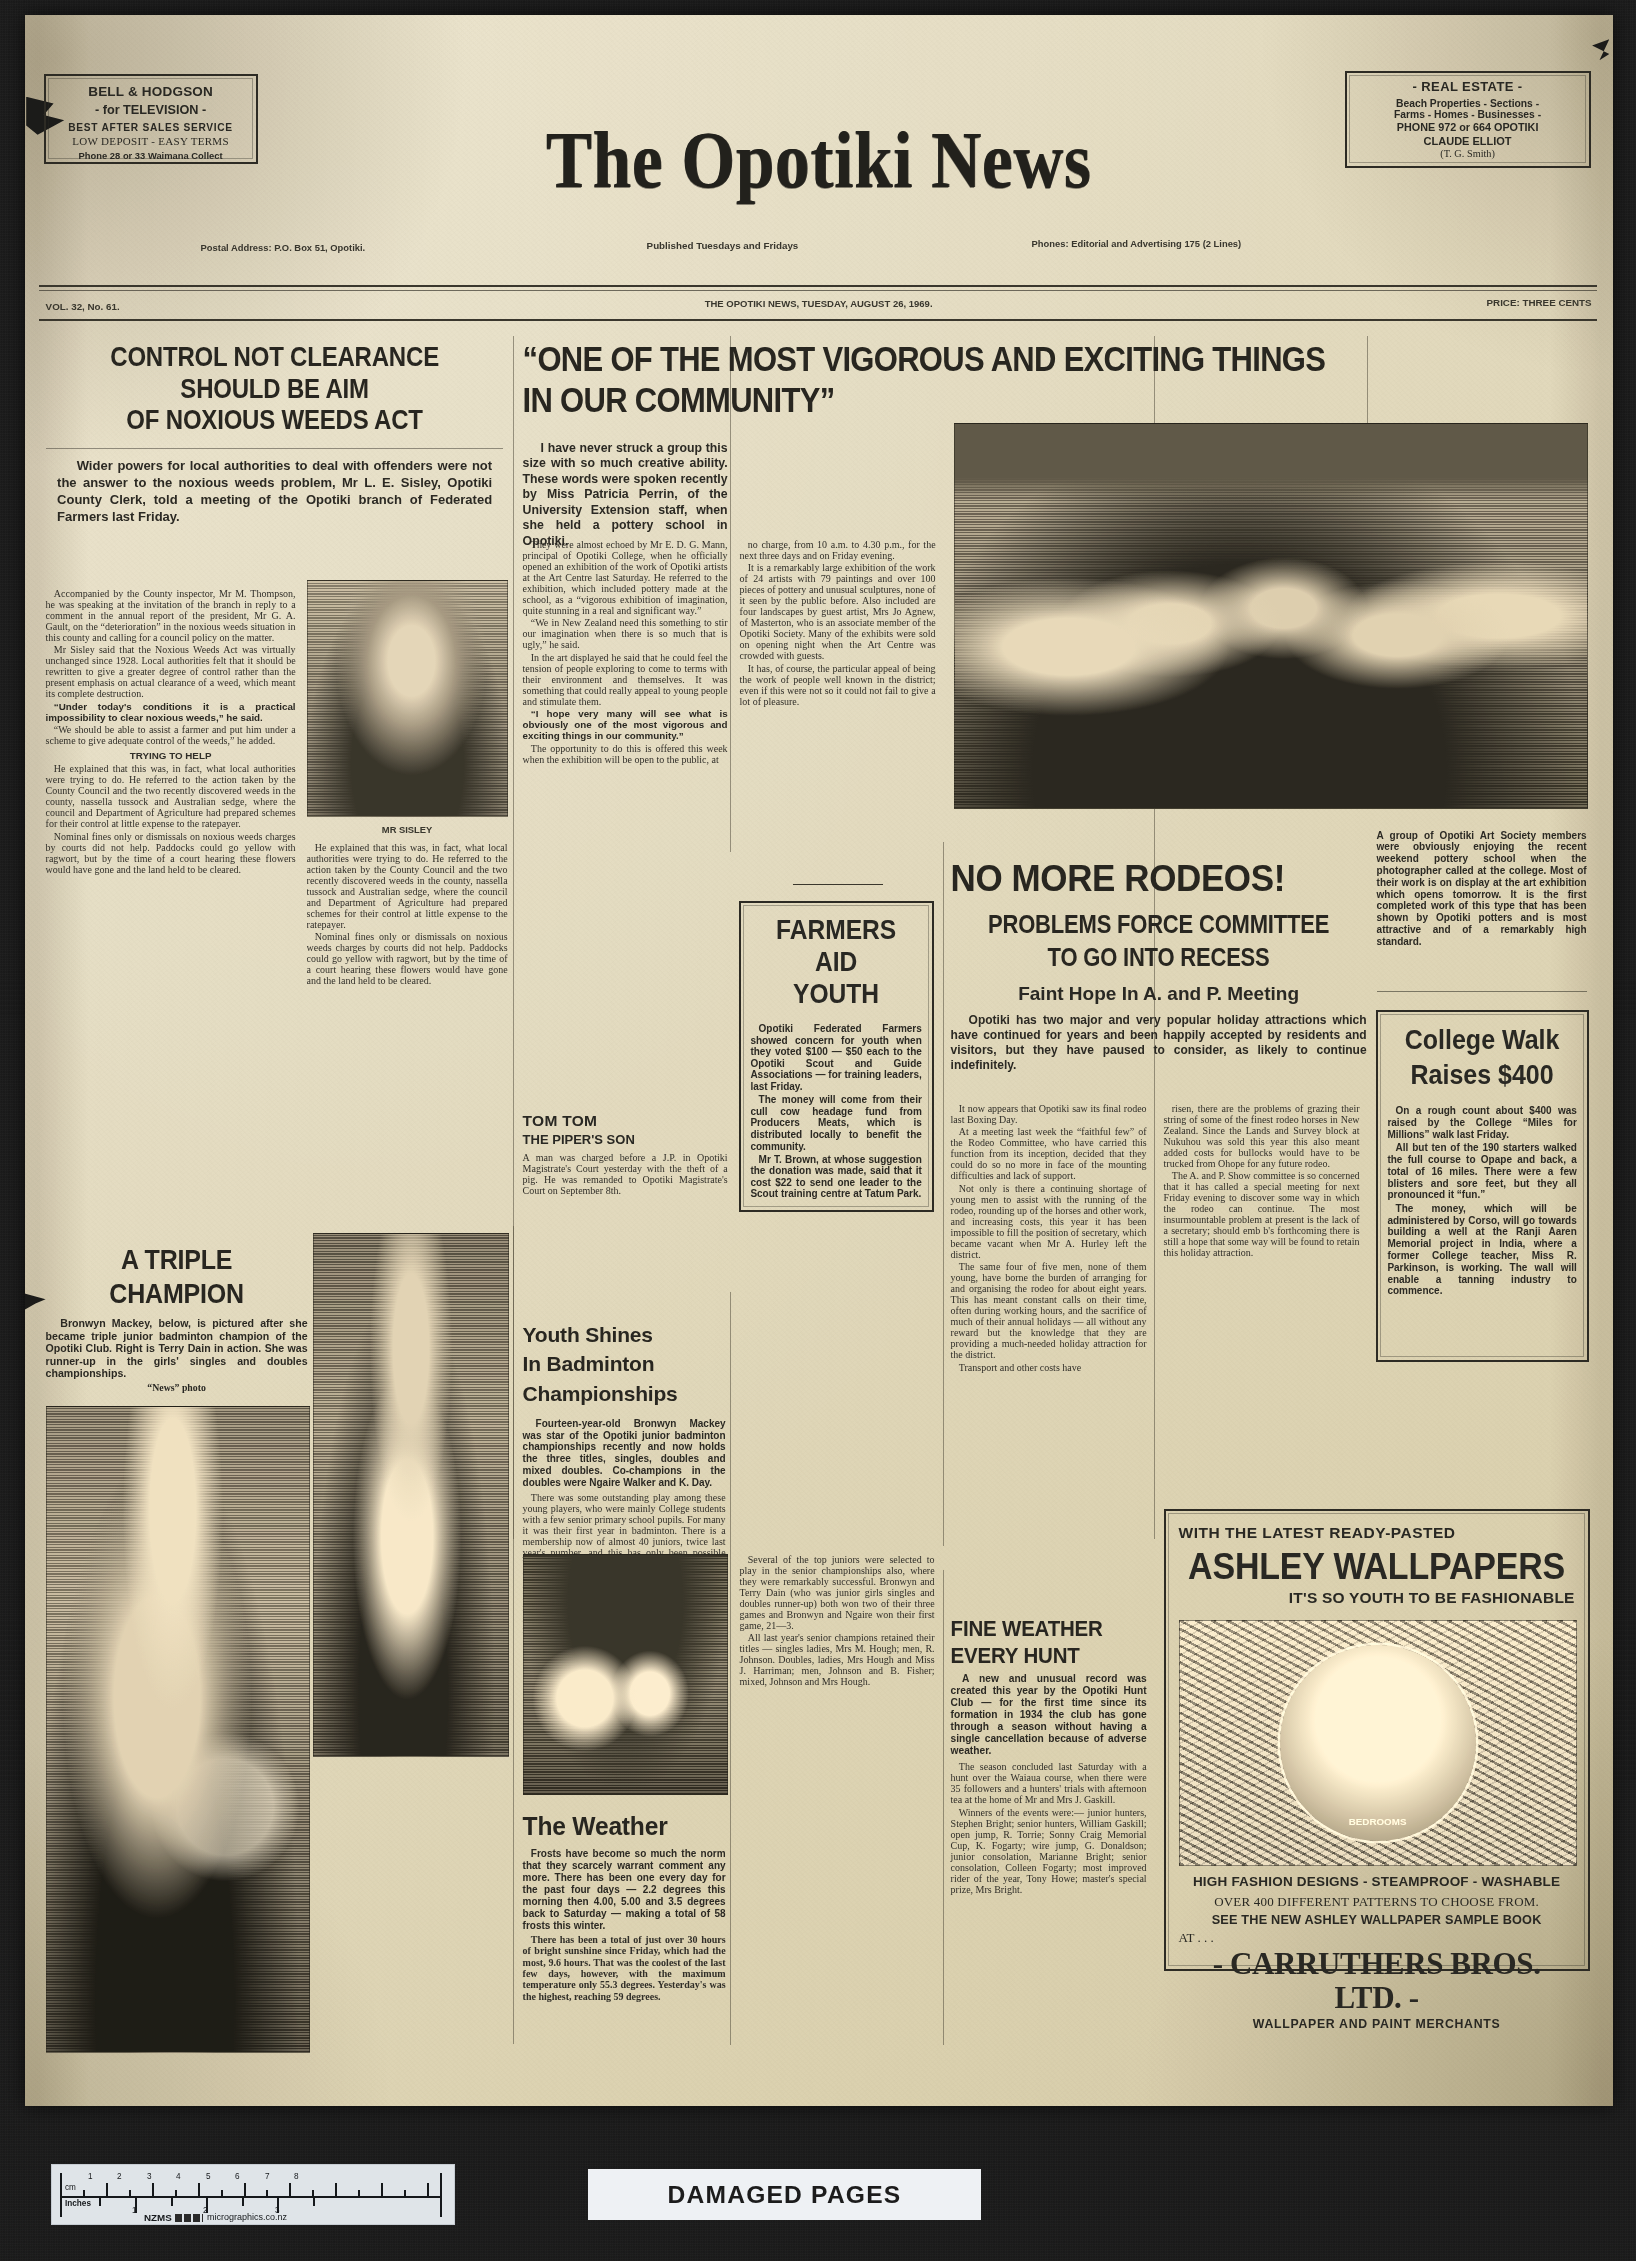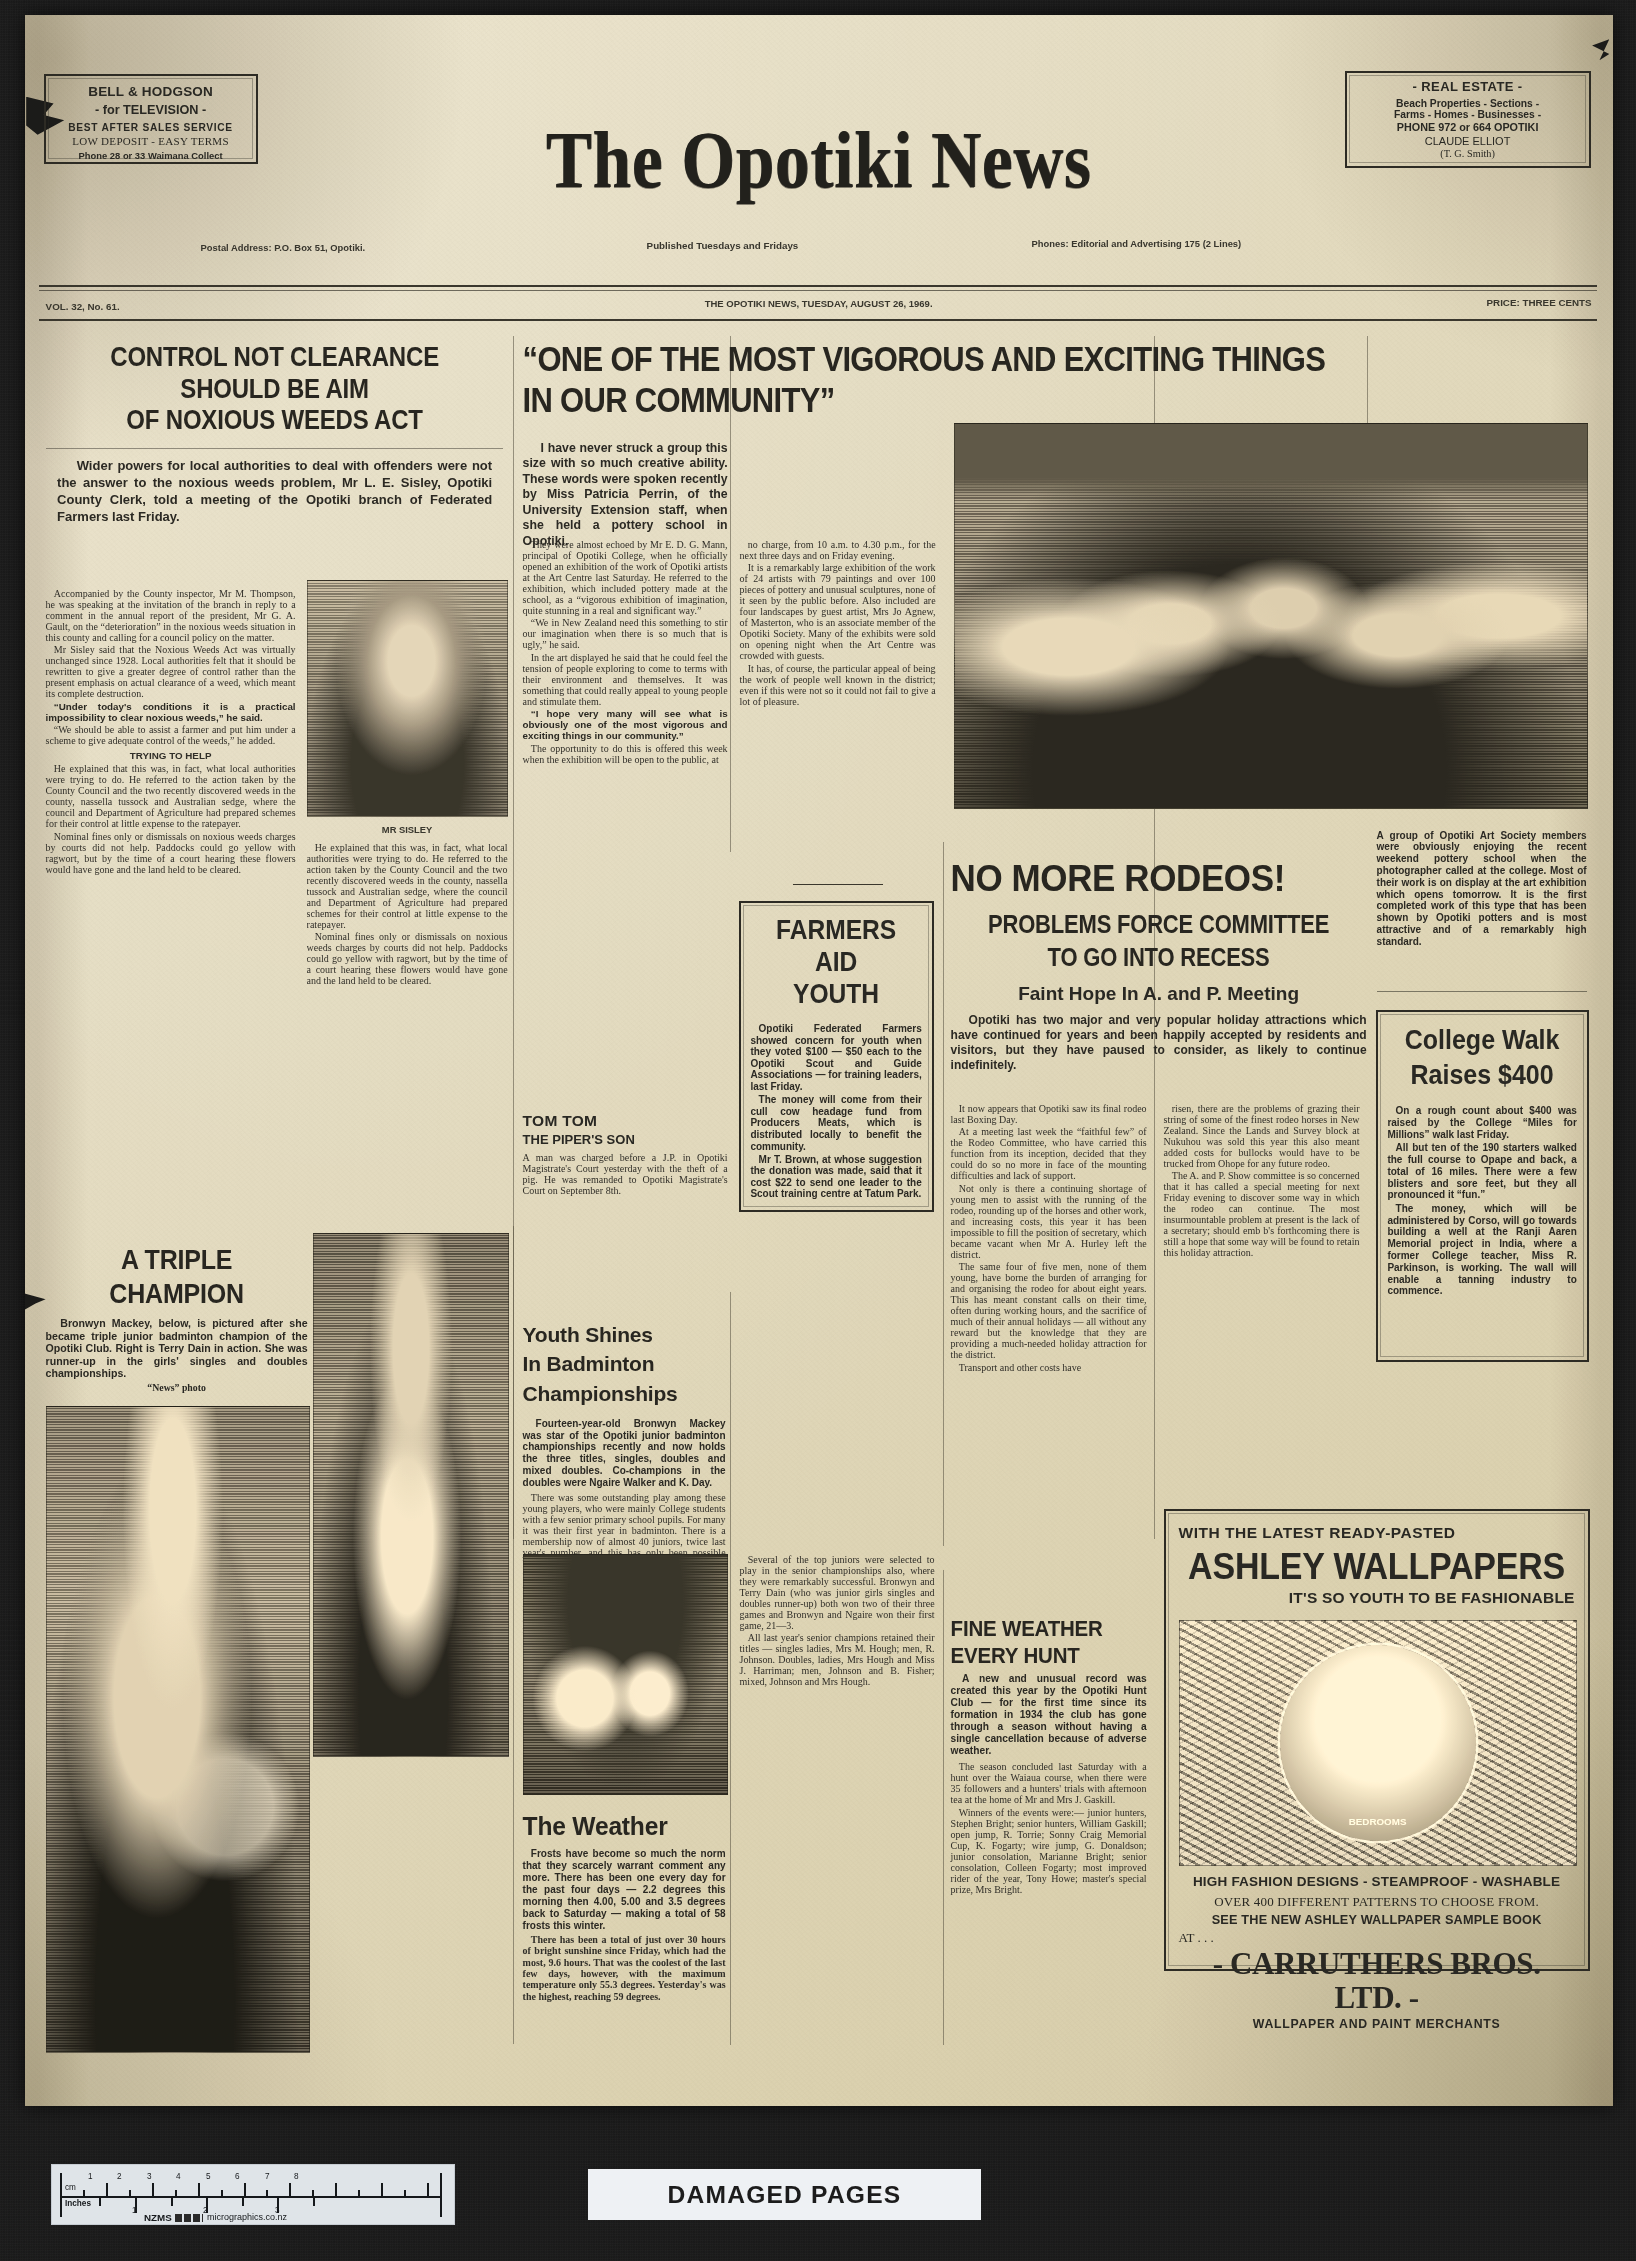--- a/index.html
+++ b/index.html
@@ -125,21 +125,21 @@
 
   <div style="position:absolute; left:176px; top:227px; font-size:9.4px; font-weight:700; color:#39372f;">Postal Address: P.O. Box 51, Opotiki.</div>
   <div style="position:absolute; left:622px; top:225px; font-size:9.8px; font-weight:700; color:#39372f;">Published Tuesdays and Fridays</div>
   <div style="position:absolute; left:1007px; top:223px; font-size:9.4px; font-weight:700; color:#39372f;">Phones: Editorial and Advertising 175 (2 Lines)</div>
 
   <div class="adbox" style="left:1320px; top:56px; width:246px; height:97px; padding:4.1px 4.9px; text-align:center;">
     <div style="font-weight:700;font-size:13px;letter-spacing:0.4px;margin-top:2.5px;">- REAL ESTATE -</div>
     <div style="font-weight:700;font-size:10.3px;margin-top:3.3px;">Beach Properties  -  Sections -</div>
     <div style="font-weight:700;font-size:10.3px;margin-top:0.8px;text-align:center;">Farms - Homes - Businesses -</div>
     <div style="font-weight:700;font-size:10.8px;margin-top:0.8px;">PHONE 972 or 664 OPOTIKI</div>
-    <div style="font-weight:400;font-size:11px;margin-top:1.6px;">CLAUDE ELLIOT</div>
+    <div style="font-weight:700;font-size:11px;margin-top:1.6px;">CLAUDE ELLIOT</div>
     <div style="font-family:'Liberation Serif',serif;font-size:10.3px;margin-top:0.8px;">(T. G. Smith)</div>
   </div>
 
   <div class="rule" style="position:absolute; left:14.7px; top:270px; width:1558px; height:2.5px;"></div>
   <div class="rule" style="position:absolute; left:14.7px; top:275px; width:1558px; height:0.8px; opacity:.7;"></div>
   <div style="position:absolute; left:21px; top:286px; font-size:9.8px; font-weight:700; color:#3a382f;">VOL. 32,  No. 61.</div>
   <div style="position:absolute; left:0; top:283px; width:1588px; text-align:center; font-size:9.5px; font-weight:700; color:#3a382f;">THE OPOTIKI NEWS, TUESDAY, AUGUST 26, 1969.</div>
   <div style="position:absolute; right:21px; top:282px; font-size:9.8px; font-weight:700; color:#3a382f;">PRICE: THREE CENTS</div>
   <div class="rule" style="position:absolute; left:14.7px; top:304px; width:1558px; height:2.5px;"></div>
 

